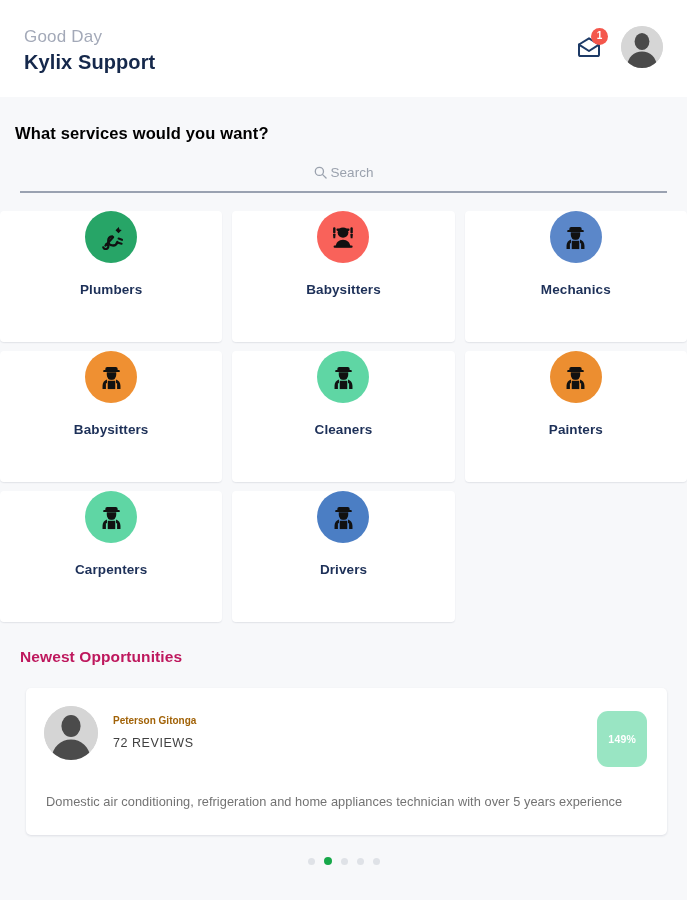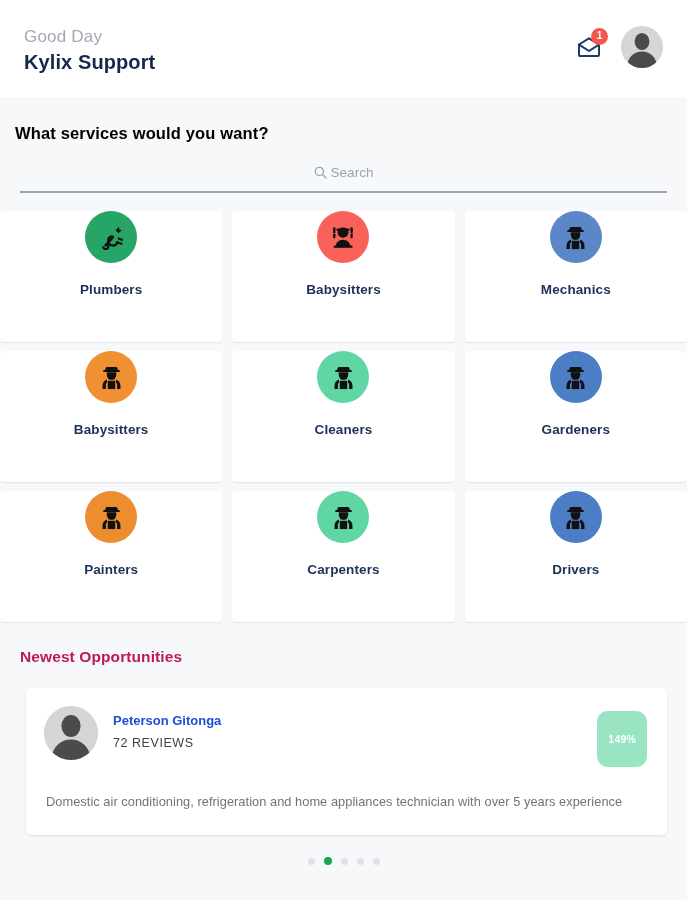--- a/index.html
+++ b/index.html
@@ -199,23 +199,23 @@
     width: 54px;
     height: 54px;
     border-radius: 50%;
     background: #d5d5d5;
     overflow: hidden;
     position: relative;
     flex: none;
   }
 
   .op-name {
-    font-size: 13px;
-    font-weight: bold;
-    color: #1d4ed8;
+    font-size: 10px;
+    font-weight: bold;
+    color: #a16207;
     line-height: 20px;
     padding-top: 5px;
   }
 
   .op-reviews {
     font-size: 12.5px;
     color: #404040;
     letter-spacing: .55px;
     margin-top: 5px;
   }
@@ -385,34 +385,20 @@
           <path d="M9.1 8.6 h9.8 v2.9 a4.9 4.9 0 0 1 -9.8 0 z" fill="#111"></path>
           <path d="M11 13.9 h6 v2 h-6 z" fill="#111"></path>
           <path d="M9.3 16 c-2.8 .9-4.6 3.3-4.6 6.6 V26 h3.5 v-6 h1.1 z" fill="#111"></path>
           <path d="M18.7 16 c2.8 .9 4.6 3.3 4.6 6.6 V26 h-3.5 v-6 h-1.1 z" fill="#111"></path>
           <path d="M10.1 17.4 h7.8 V26 h-7.8 z" fill="#111"></path>
         </svg>
       </div>
       <div class="svc-label">Cleaners</div>
     </div>
 
-    <div class="svc-card">
-      <div class="svc-icon" style="background:#4b7ec4">
-        <svg width="27" height="27" viewBox="0 0 28 28" class="worker-svg">
-          <rect x="7.6" y="3.2" width="12.8" height="4.1" rx="1.9" fill="#111"></rect>
-          <rect x="5.4" y="6.3" width="17.2" height="2.1" rx="1" fill="#111"></rect>
-          <path d="M9.1 8.6 h9.8 v2.9 a4.9 4.9 0 0 1 -9.8 0 z" fill="#111"></path>
-          <path d="M11 13.9 h6 v2 h-6 z" fill="#111"></path>
-          <path d="M9.3 16 c-2.8 .9-4.6 3.3-4.6 6.6 V26 h3.5 v-6 h1.1 z" fill="#111"></path>
-          <path d="M18.7 16 c2.8 .9 4.6 3.3 4.6 6.6 V26 h-3.5 v-6 h-1.1 z" fill="#111"></path>
-          <path d="M10.1 17.4 h7.8 V26 h-7.8 z" fill="#111"></path>
-        </svg>
-      </div>
-      <div class="svc-label">Gardeners</div>
-    </div>
 
     <div class="svc-card">
       <div class="svc-icon" style="background:#ec8e30">
         <svg width="27" height="27" viewBox="0 0 28 28" class="worker-svg">
           <rect x="7.6" y="3.2" width="12.8" height="4.1" rx="1.9" fill="#111"></rect>
           <rect x="5.4" y="6.3" width="17.2" height="2.1" rx="1" fill="#111"></rect>
           <path d="M9.1 8.6 h9.8 v2.9 a4.9 4.9 0 0 1 -9.8 0 z" fill="#111"></path>
           <path d="M11 13.9 h6 v2 h-6 z" fill="#111"></path>
           <path d="M9.3 16 c-2.8 .9-4.6 3.3-4.6 6.6 V26 h3.5 v-6 h1.1 z" fill="#111"></path>
           <path d="M18.7 16 c2.8 .9 4.6 3.3 4.6 6.6 V26 h-3.5 v-6 h-1.1 z" fill="#111"></path>

